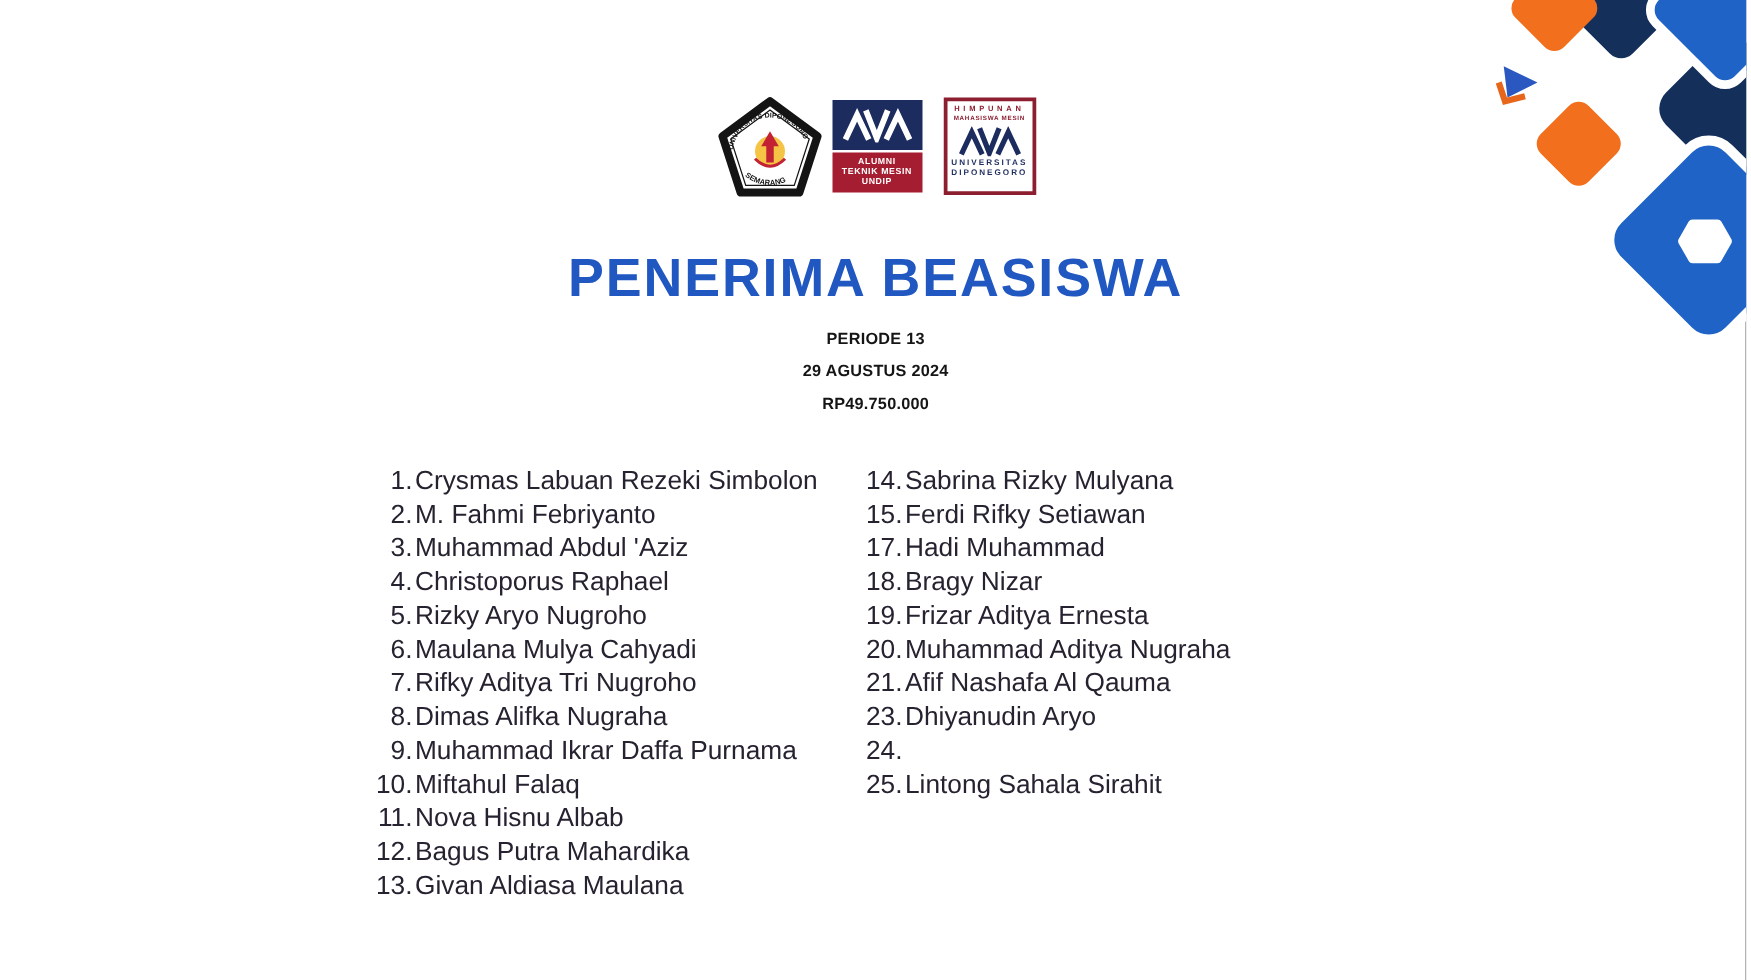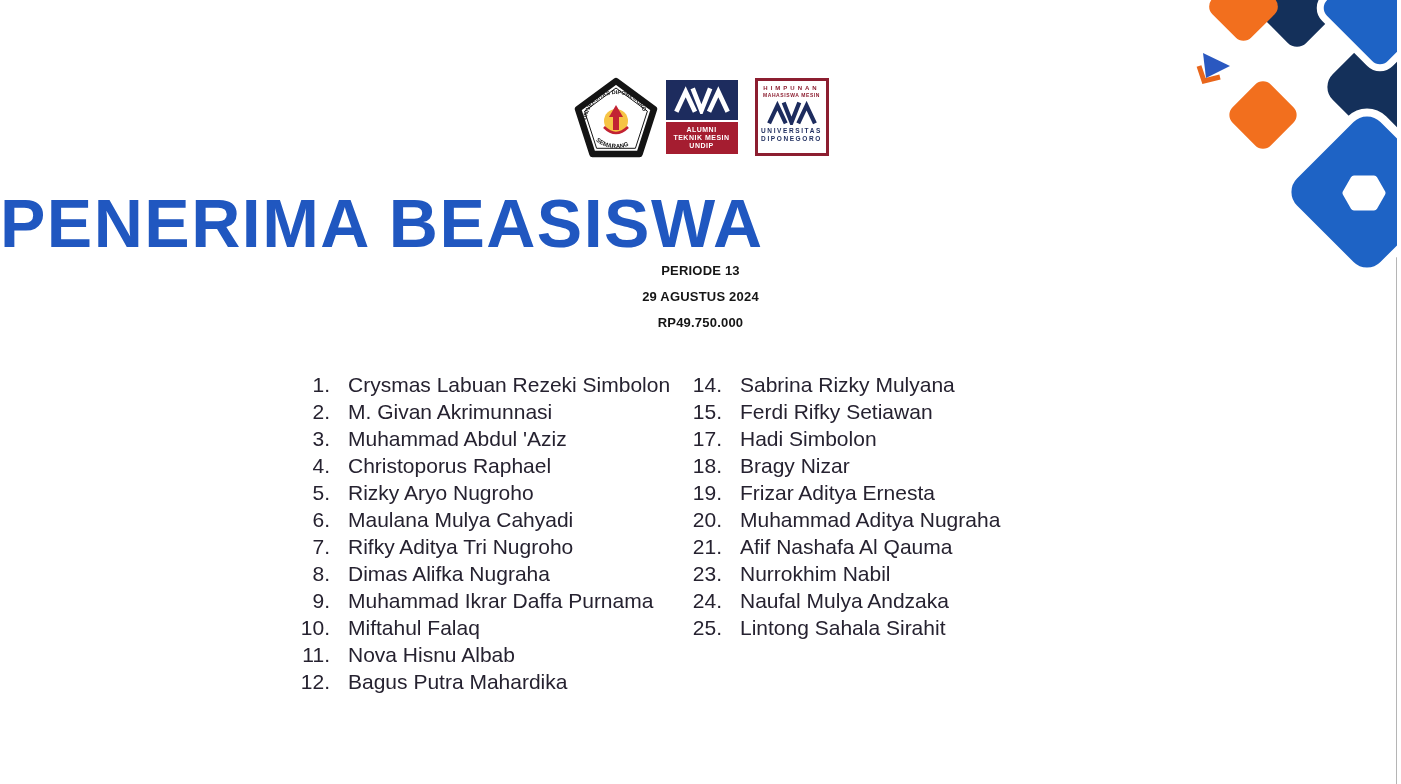--- a/index.html
+++ b/index.html
@@ -34,33 +34,33 @@
              color:#fff;font-weight:bold;font-size:7px;line-height:8px;letter-spacing:.5px;
              display:flex;flex-direction:column;justify-content:center;}
   .hmm-logo{width:74px;height:78px;box-sizing:border-box;border:3px solid #8C1E30;background:#fff;
             margin-top:1px;text-align:center;padding-top:4px;}
   .hmm-line1{color:#8C1E30;font-weight:bold;font-size:6px;letter-spacing:3px;line-height:7px;}
   .hmm-line2{color:#8C1E30;font-weight:bold;font-size:5px;letter-spacing:.6px;line-height:6px;}
   .hmm-mark{margin:3px auto 2px auto;display:block;}
   .hmm-line3,.hmm-line4{color:#1D2C5E;font-weight:bold;font-size:6.5px;letter-spacing:1.6px;line-height:8px;}
 
   
-  .title{position:absolute;top:196px;left:0;width:1401px;margin:0;
-         font-size:68px;font-weight:bold;letter-spacing:1.5px;color:#2057C0;line-height:54px;}
+  .title{position:absolute;top:196px;left:0;width:1401px;text-align:center;margin:0;
+         font-size:43px;font-weight:bold;letter-spacing:1.5px;color:#2057C0;line-height:54px;}
   .subtitle{position:absolute;top:258px;left:0;width:1401px;text-align:center;
             color:#151515;font-weight:bold;font-size:13px;line-height:26px;letter-spacing:.2px;}
 
   
   .col{position:absolute;top:371px;margin:0;padding:0;list-style:none;
        font-size:21px;line-height:27px;color:#262230;}
   .col-left{left:294px;}
   .col-right{left:686px;}
   .col li{display:flex;}
   .no{display:inline-block;width:36px;text-align:right;flex:0 0 36px;}
-  .nm{margin-left:18px;white-space:nowrap;}
+  .nm{margin-left:2px;white-space:nowrap;}
 </style>
 </head>
 <body>
 
 <div class="page">
 
   <div class="edge-line"></div>
 
   <div class="shapes">
     <div class="sh navy d-navy-1"></div>
@@ -137,21 +137,21 @@
 
   <ol class="col col-left">
 
       <li>
         <span class="no">1.</span>
         <span class="nm">Crysmas Labuan Rezeki Simbolon</span>
       </li>
 
       <li>
         <span class="no">2.</span>
-        <span class="nm">M. Givan Akrimunnasi</span>
+        <span class="nm">M. Fahmi Febriyanto</span>
       </li>
 
       <li>
         <span class="no">3.</span>
         <span class="nm">Muhammad Abdul 'Aziz</span>
       </li>
 
       <li>
         <span class="no">4.</span>
         <span class="nm">Christoporus Raphael</span>
@@ -190,38 +190,42 @@
       <li>
         <span class="no">11.</span>
         <span class="nm">Nova Hisnu Albab</span>
       </li>
 
       <li>
         <span class="no">12.</span>
         <span class="nm">Bagus Putra Mahardika</span>
       </li>
 
+      <li>
+        <span class="no">13.</span>
+        <span class="nm">Givan Aldiasa Maulana</span>
+      </li>
     </ol>
 
   <ol class="col col-right">
 
       <li>
         <span class="no">14.</span>
         <span class="nm">Sabrina Rizky Mulyana</span>
       </li>
 
       <li>
         <span class="no">15.</span>
         <span class="nm">Ferdi Rifky Setiawan</span>
       </li>
 
 
       <li>
         <span class="no">17.</span>
-        <span class="nm">Hadi Simbolon</span>
+        <span class="nm">Hadi Muhammad</span>
       </li>
 
       <li>
         <span class="no">18.</span>
         <span class="nm">Bragy Nizar</span>
       </li>
 
       <li>
         <span class="no">19.</span>
         <span class="nm">Frizar Aditya Ernesta</span>
@@ -233,26 +237,25 @@
       </li>
 
       <li>
         <span class="no">21.</span>
         <span class="nm">Afif Nashafa Al Qauma</span>
       </li>
 
 
       <li>
         <span class="no">23.</span>
-        <span class="nm">Nurrokhim Nabil</span>
+        <span class="nm">Dhiyanudin Aryo</span>
       </li>
 
       <li>
         <span class="no">24.</span>
-        <span class="nm">Naufal Mulya Andzaka</span>
       </li>
 
       <li>
         <span class="no">25.</span>
         <span class="nm">Lintong Sahala Sirahit</span>
       </li>
     </ol>
 
 </div>
 

